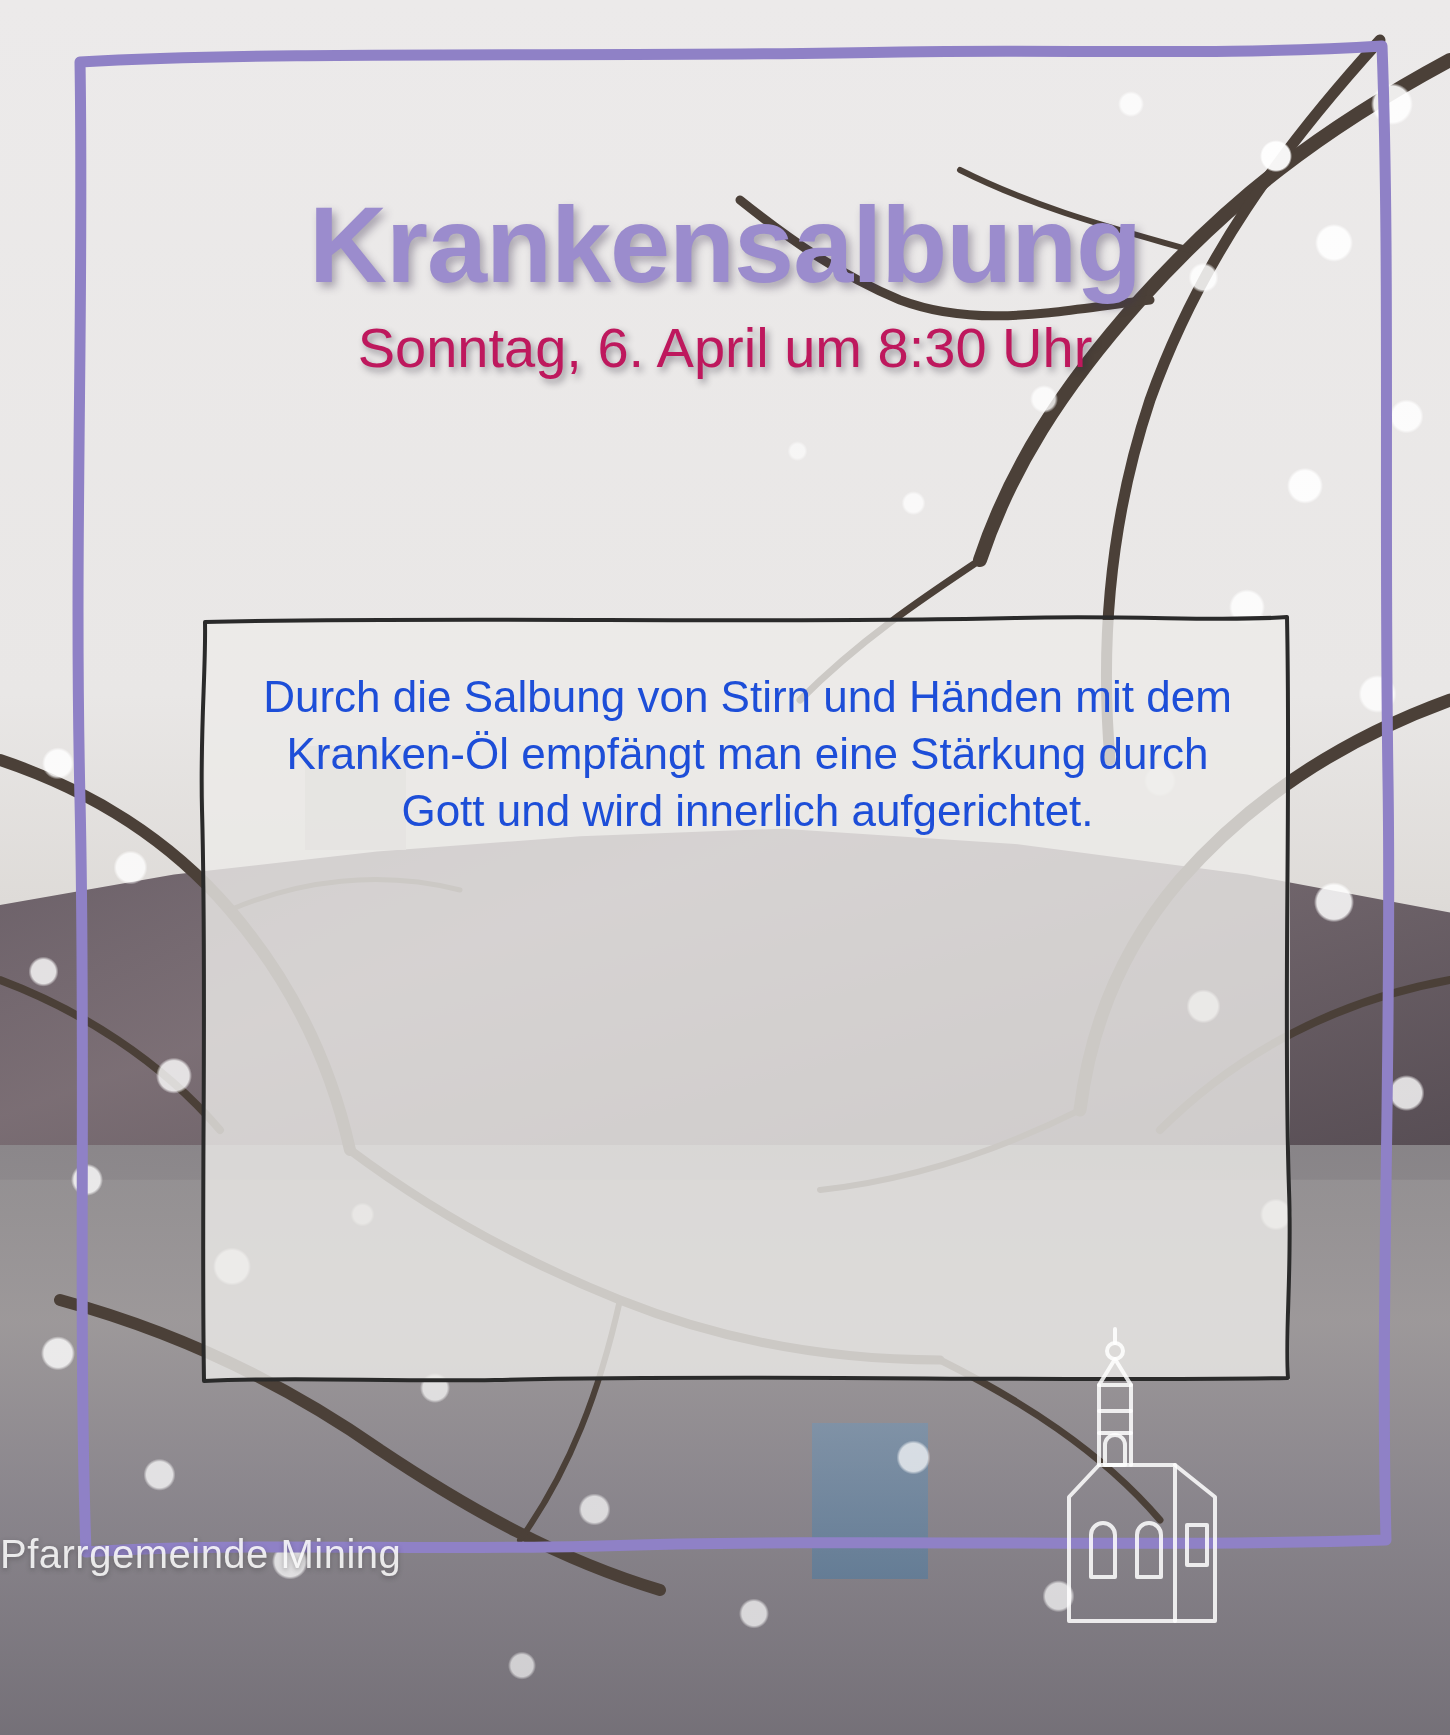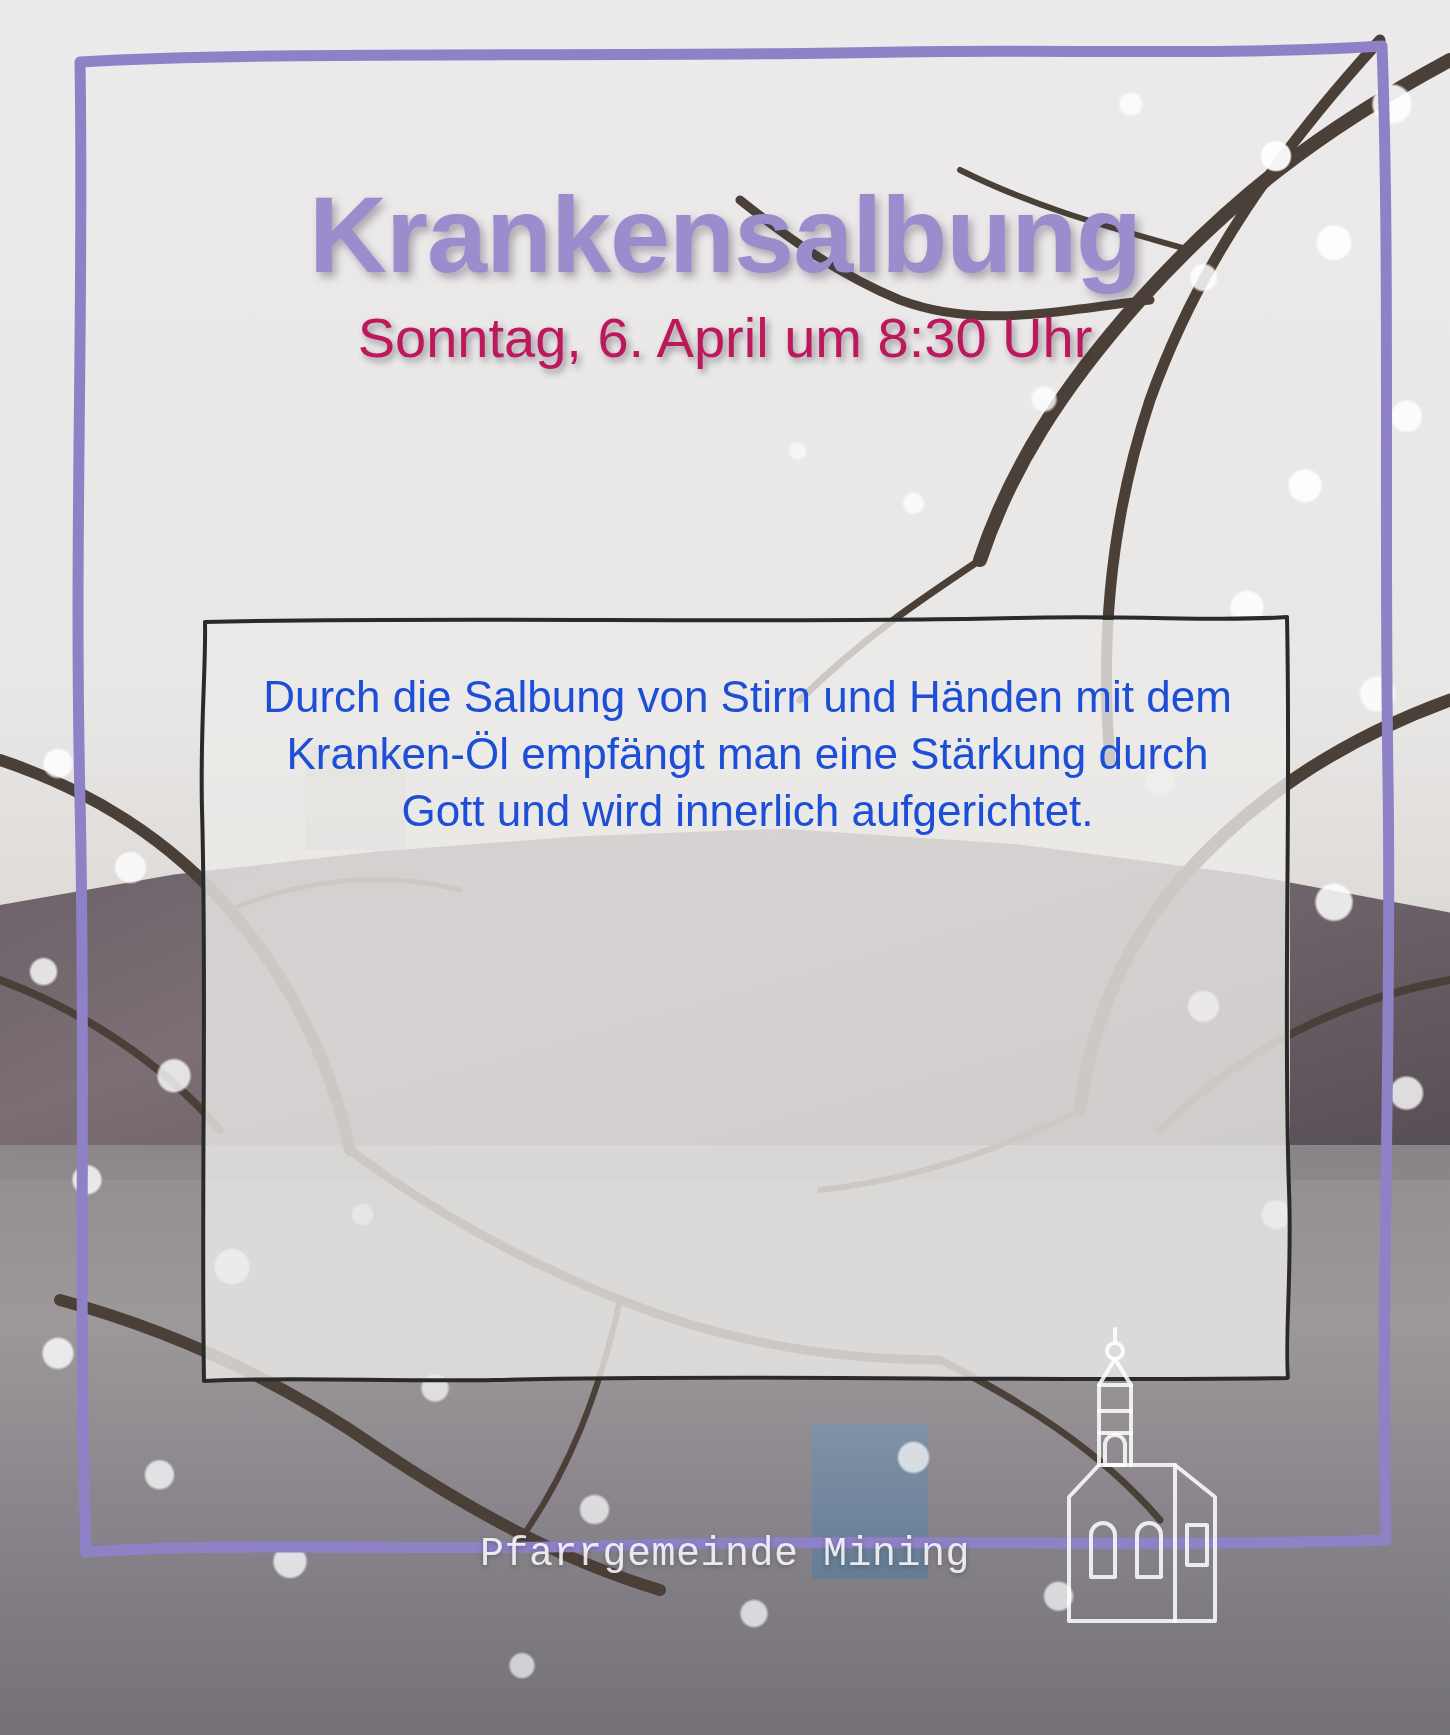--- a/index.html
+++ b/index.html
@@ -144,21 +144,21 @@
     letter-spacing: .5px;
     text-shadow: 3px 4px 6px rgba(60,50,80,.35);
     line-height: 1.0;
   }
   .title {
     font-size: 108px;
     font-weight: bold;
     color: #9b8ccd;
     letter-spacing: -1px;
     line-height: 1.05;
-    margin-top: 6px;
+    margin-top: 16px;
     text-shadow: 4px 5px 8px rgba(60,50,80,.38);
   }
   .subtitle {
     font-size: 56px;
     font-weight: normal;
     color: #be185d;
     margin-top: 14px;
     text-shadow: 3px 4px 7px rgba(40,35,50,.45);
   }
 
@@ -192,26 +192,25 @@
   .panel-text p { margin: 0; }
   .panel-gap { height: 56px; }
   .strong { font-weight: bold; }
 
   
   .footer {
     position: absolute;
     left: 0;
     right: 0;
     bottom: 158px;
-    text-align: center;
+    text-align: left;
     color: rgba(255,255,255,.85);
     font-size: 40px;
     letter-spacing: .5px;
     text-shadow: 0 2px 5px rgba(40,40,40,.35);
-    font-family: Liberation Mono, monospace;
   }
   .church-logo {
     position: absolute;
     right: 205px;
     bottom: 110px;
     width: 190px;
     height: 300px;
     pointer-events: none;
   }
   .church-logo svg { width: 100%; height: 100%; display: block; }

